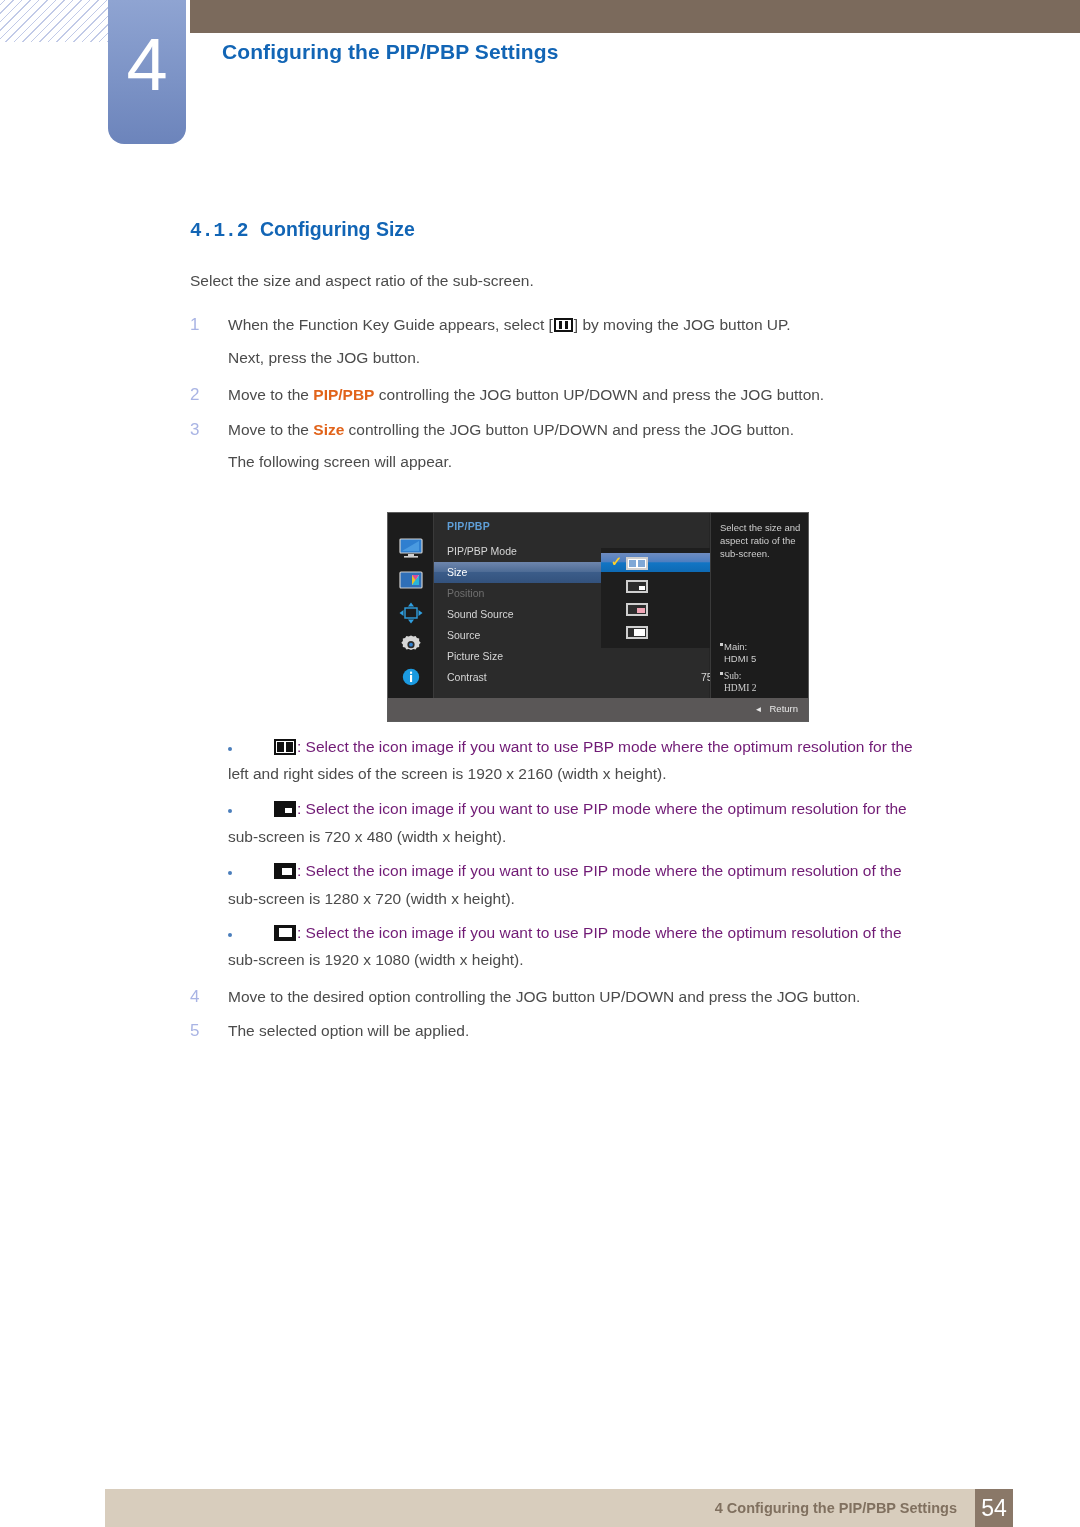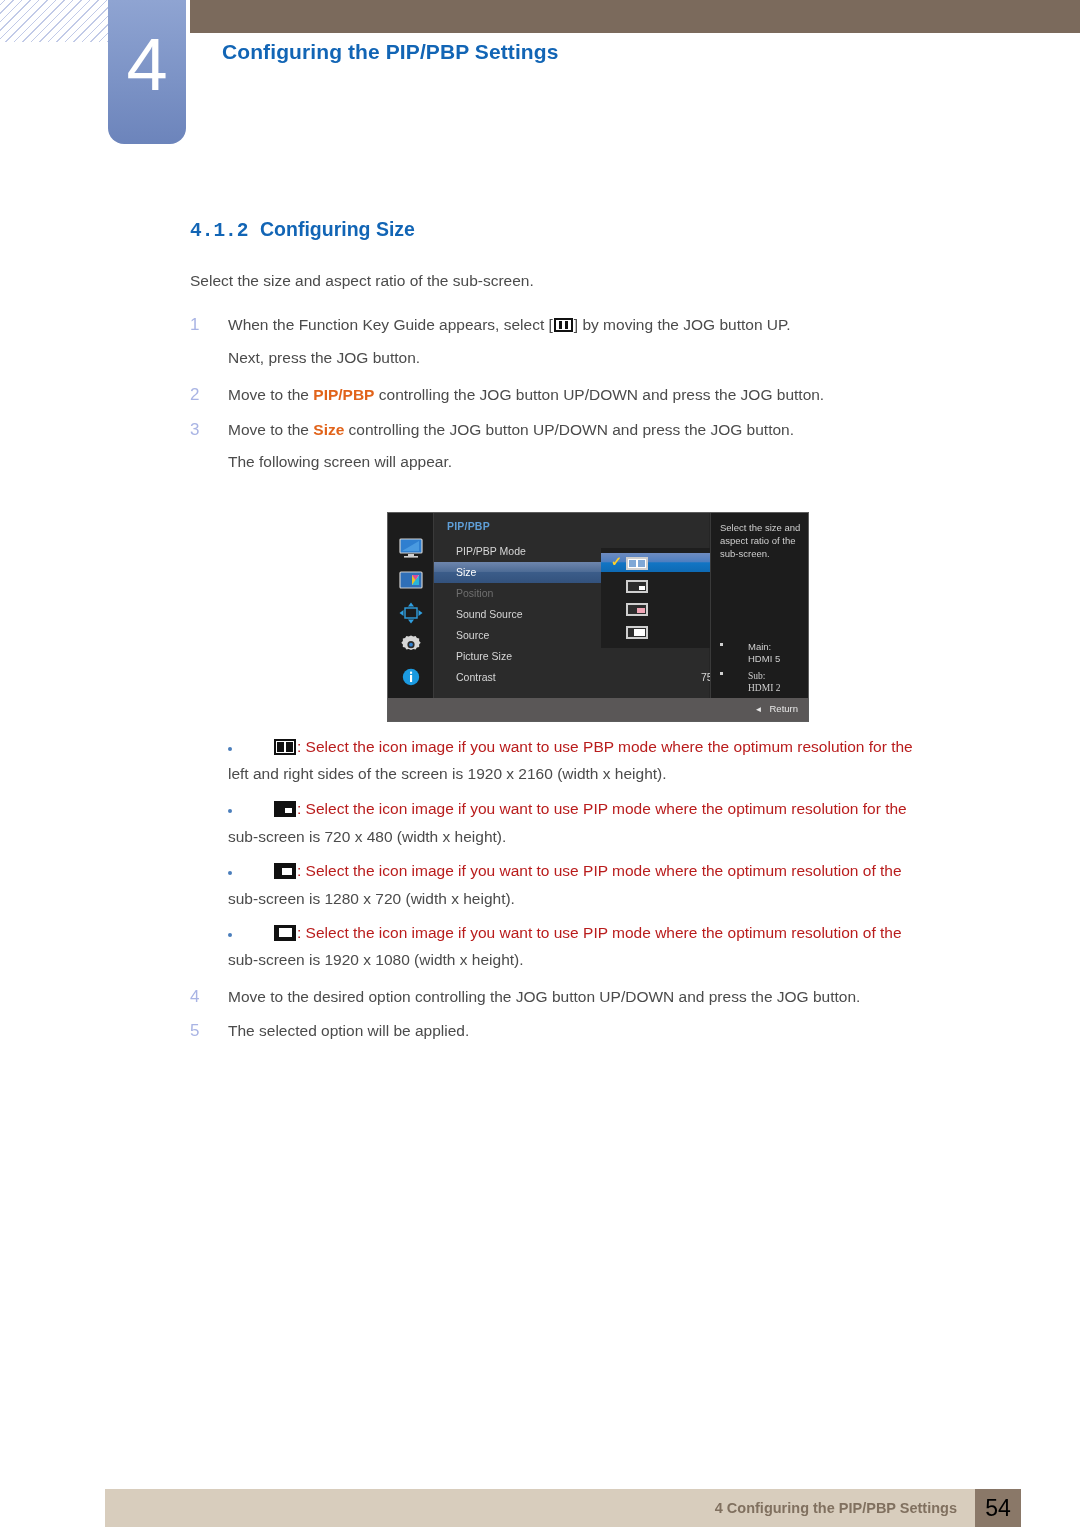--- a/index.html
+++ b/index.html
@@ -164,21 +164,21 @@
     font-weight: bold;
     letter-spacing: .2px;
   }
   .osd-row {
     position: absolute;
     left: 0;
     width: 311px; height: 21px;
     line-height: 21px;
     font-size: 10.5px;
     color: #d6d6d6;
-    padding-left: 22px;
+    padding-left: 13px;
     box-sizing: border-box;
   }
   .osd-row.dim { color: #6f6f6f; }
   .osd-row.sel {
     background: linear-gradient(to bottom, #6e86ad 0%, #4d6b95 48%, #3b5c89 50%, #33527d 100%);
     color: #ffffff;
   }
   .osd-row .val {
     position: absolute;
     right: 12px;
@@ -248,21 +248,21 @@
     font-size: 9.5px;
     line-height: 12px;
     color: #cfcfcf;
   }
   .osd-info-item.a { top: 128px; }
   .osd-info-item.b { top: 157px; font-family: Liberation Serif, serif; }
   .osd-info-item .bul {
     position: absolute; left: 0; top: 2px;
     width: 3px; height: 3px; background: #cfcfcf;
   }
-  .osd-info-item .tx { display: block; margin-left: 28px; }
+  .osd-info-item .tx { display: block; margin-left: 4px; }
 
   .osd-foot {
     position: absolute;
     left: 0; bottom: 0;
     width: 420px; height: 23px;
     background: #5a5757;
   }
   .osd-return {
     position: absolute;
     right: 10px; top: 5px;
@@ -273,21 +273,21 @@
     display: inline-block;
     margin-right: 7px;
     font-size: 8px;
   }
 
   
   .blt {
     position: absolute;
     left: 228px;
     font-size: 15.5px;
-    color: #b91c1c;
+    color: #701a75;
     white-space: nowrap;
   }
   .blt .dot {
     position: absolute;
     left: 0; top: 9px;
     width: 4px; height: 4px;
     background: #4a7ebb;
     border-radius: 50%;
   }
   .blt .tx { display: inline-block; margin-left: 46px; }
@@ -323,23 +323,23 @@
     height: 38px; line-height: 38px;
     padding-right: 18px;
     font-size: 14.5px;
     font-weight: bold;
     color: #80705f;
     white-space: nowrap;
   }
   .pagebox {
     position: absolute;
     left: 975px; top: 1489px;
-    width: 46px; height: 38px;
+    width: 38px; height: 38px;
     background: #8a7868;
-    color: #000000;
+    color: #ffffff;
     font-size: 23px;
     line-height: 38px;
     text-align: center;
     font-weight: 400;
   }
 </style>
 </head>
 <body>
 
 <div class="hatch"></div>

